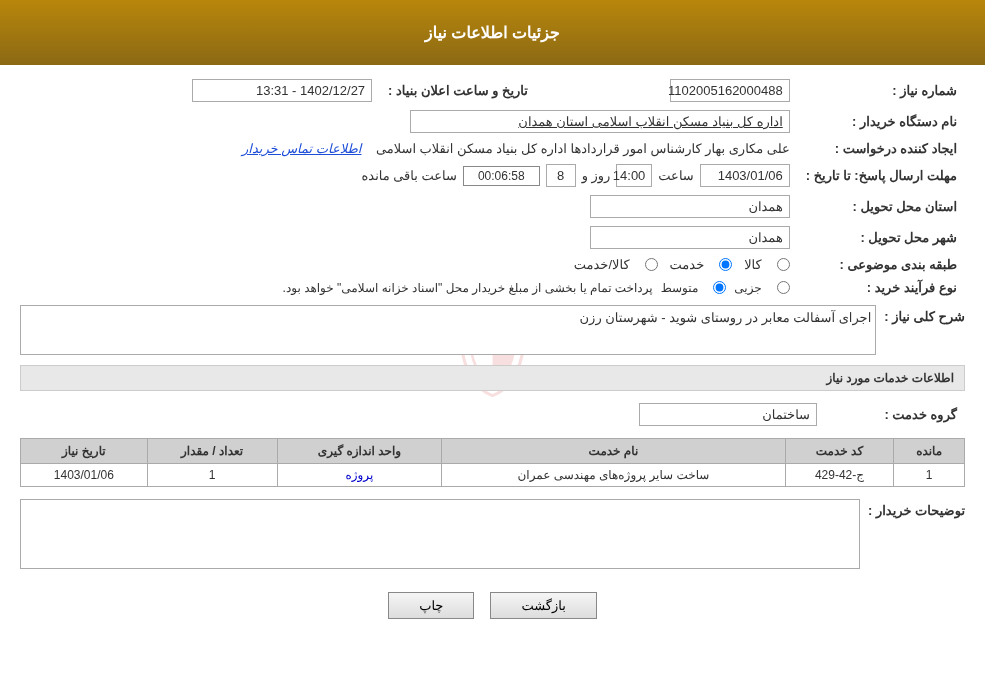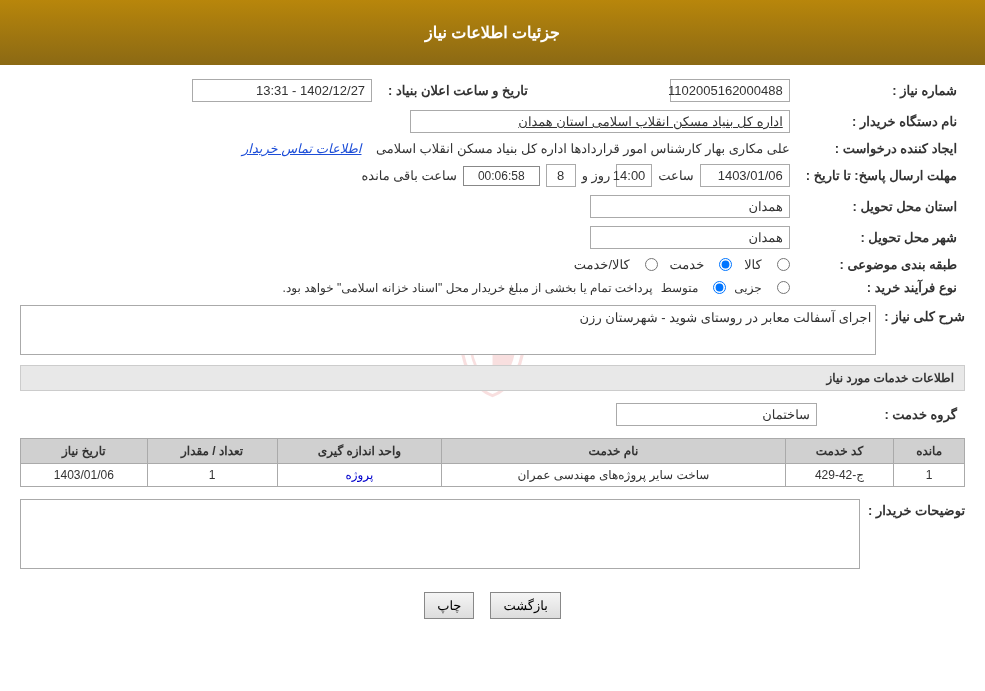--- a/index.html
+++ b/index.html
@@ -129,21 +129,21 @@
       background: #f9f9f9;
     }
     .btn-row {
       display: flex;
       justify-content: center;
       gap: 16px;
       margin-top: 20px;
       margin-bottom: 10px;
     }
     .btn {
-      padding: 5px 12px;
+      padding: 5px 30px;
       border: 1px solid #888;
       cursor: pointer;
       font-size: 13px;
       font-family: Tahoma, Arial, sans-serif;
       background: linear-gradient(to bottom, #f5f5f5, #ddd);
       text-align: right;
     }
     .watermark-area {
       position: relative;
     }
@@ -312,21 +312,21 @@
         </div>
       </div>
 
       <div class="section-title">اطلاعات خدمات مورد نیاز</div>
 
       <table class="info-table">
         <tbody>
           <tr>
             <td class="label-cell">گروه خدمت :</td>
             <td class="value-cell">
-              <span class="input-box" style="width:201px;">ساختمان</span>
+              <span class="input-box" style="width:178px;">ساختمان</span>
             </td>
           </tr>
         </tbody>
       </table>
 
       <table class="service-table">
         <thead>
           <tr>
             <th>مانده</th>
             <th>کد خدمت</th>

